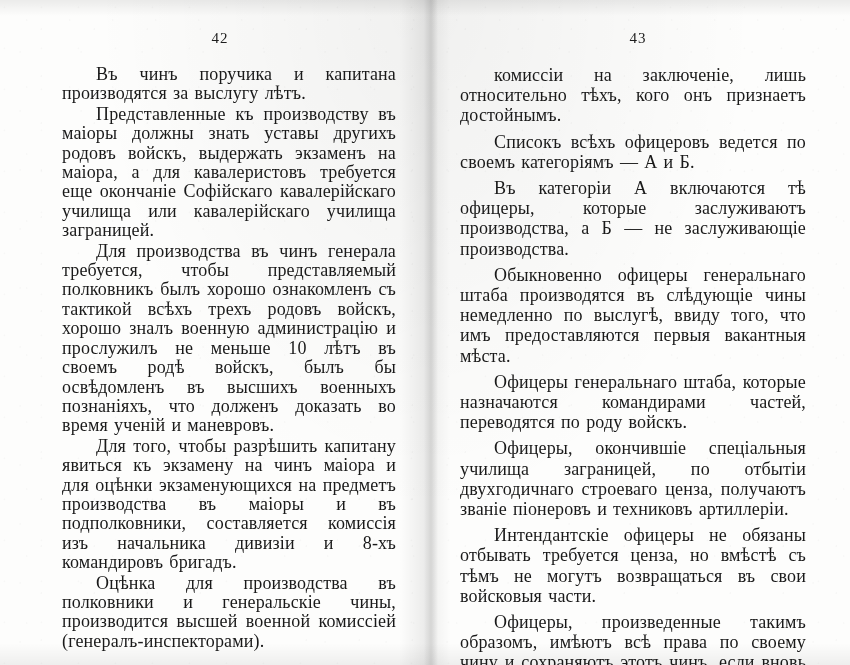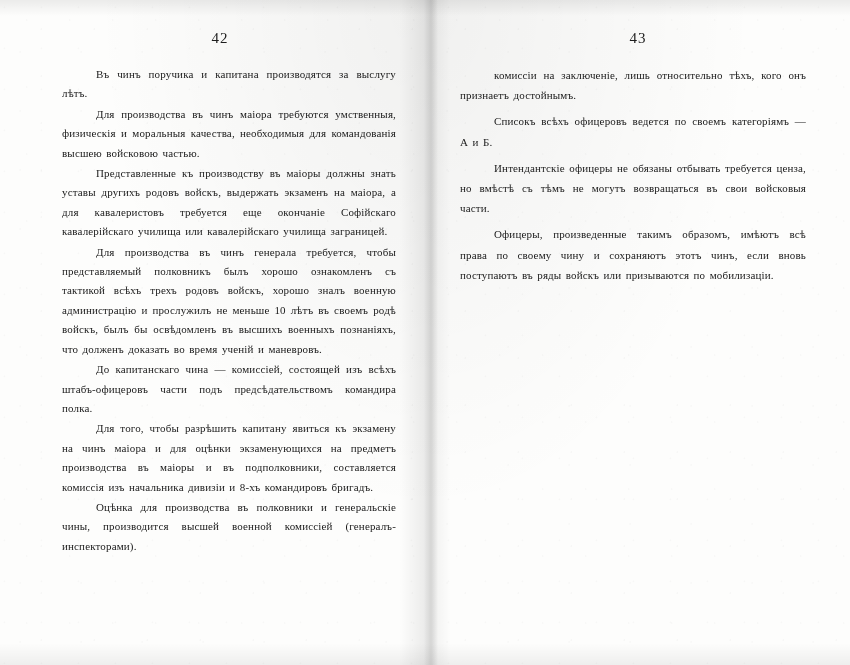--- a/index.html
+++ b/index.html
@@ -62,21 +62,21 @@
     letter-spacing: 1px;
     margin-bottom: 18px;
     color: #1d1d1d;
   }
   .folio-left { margin-left: -18px; }
   .folio-right { margin-left: 10px; }
   p.para {
     margin: 0 0 1px 0;
     text-indent: 34px;
     text-align: justify;
-    font-size: 11px;
+    font-size: 18px;
     line-height: 19.4px;
     letter-spacing: 0.15px;
     color: #1a1a1a;
     word-spacing: 1.5px;
     -webkit-font-smoothing: none;
   }
   .col-right p.para {
     margin-bottom: 6px;
     line-height: 20.2px;
   }
@@ -109,33 +109,35 @@
 
 <div class="page">
   <div class="edge-dark-top"></div>
   <div class="scan-noise"></div>
 
   <div class="columns">
 
     <div class="col col-left">
       <div class="folio folio-left">42</div>
       <p class="para">Въ чинъ  поручика  и  капитана  производятся  за выслугу лѣтъ.</p>
-      <p class="para">Для  производства  въ  чинъ  маіора  требуются умственныя,  физическія  и  моральныя  качества,  необходимыя  для  командованія  высшею  войсковою  частью.</p>
       <p class="para">Представленные къ производству въ маіоры должны знать уставы другихъ родовъ войскъ, выдержать экзаменъ  на  маіора,  а  для  кавалеристовъ  требуется  еще окончаніе Софійскаго кавалерійскаго училища или кавалерійскаго училища заграницей.</p>
       <p class="para">Для  производства  въ  чинъ  генерала  требуется, чтобы  представляемый  полковникъ  былъ  хорошо  ознакомленъ  съ  тактикой  всѣхъ  трехъ  родовъ  войскъ,  хорошо  зналъ  военную  администрацію  и  прослужилъ  не меньше  10 лѣтъ  въ  своемъ  родѣ  войскъ,  былъ  бы освѣдомленъ  въ  высшихъ  военныхъ  познаніяхъ,  что долженъ доказать во время ученій и маневровъ.</p>
-      <p class="para">До  капитанскаго  чина — комиссіей,  состоящей  изъ всѣхъ  штабъ-офицеровъ  части  подъ  предсѣдательствомъ командира полка.</p>
       <p class="para">Для  того,  чтобы  разрѣшить  капитану  явиться  къ экзамену на чинъ маіора и для оцѣнки экзаменующихся на  предметъ  производства  въ  маіоры  и  въ  подполковники,  составляется  комиссія  изъ  начальника  дивизіи и  8-хъ  командировъ  бригадъ.</p>
       <p class="para">Оцѣнка  для  производства  въ  полковники  и  генеральскіе  чины,  производится  высшей  военной  комиссіей (генералъ-инспекторами).</p>
 
     </div>
 
     <div class="col col-right">
       <div class="folio folio-right">43</div>
       <p class="para">комиссіи  на  заключеніе,  лишь  относительно  тѣхъ,  кого онъ  признаетъ  достойнымъ.</p>
       <p class="para">Списокъ  всѣхъ  офицеровъ  ведется  по  своемъ  категоріямъ — А  и  Б.</p>
+      <p class="para">Въ  категоріи  А  включаются  тѣ  офицеры,  которые заслуживаютъ  производства,  а  Б — не  заслуживающіе производства.</p>
+      <p class="para">Обыкновенно  офицеры  генеральнаго  штаба  производятся  въ  слѣдующіе  чины  немедленно  по  выслугѣ, ввиду  того,  что  имъ  предоставляются  первыя  вакантныя  мѣста.</p>
+      <p class="para">Офицеры  генеральнаго  штаба,  которые  назначаются командирами  частей,  переводятся  по  роду  войскъ.</p>
+      <p class="para">Офицеры,  окончившіе  спеціальныя  училища  заграницей,  по  отбытіи  двухгодичнаго  строеваго  ценза,  получаютъ  званіе  піонеровъ  и  техниковъ  артиллеріи.</p>
       <p class="para">Интендантскіе  офицеры  не  обязаны  отбывать  требуется  ценза,  но  вмѣстѣ  съ  тѣмъ  не  могутъ  возвращаться въ  свои  войсковыя  части.</p>
       <p class="para">Офицеры,  произведенные  такимъ  образомъ,  имѣютъ всѣ права  по  своему  чину  и  сохраняютъ  этотъ  чинъ, если  вновь  поступаютъ  въ  ряды  войскъ  или  призываются  по  мобилизаціи.</p>
 
     </div>
 
   </div>
 
   <div class="gutter-shadow"></div>
   <div class="edge-dark-bottom"></div>
 </div>

